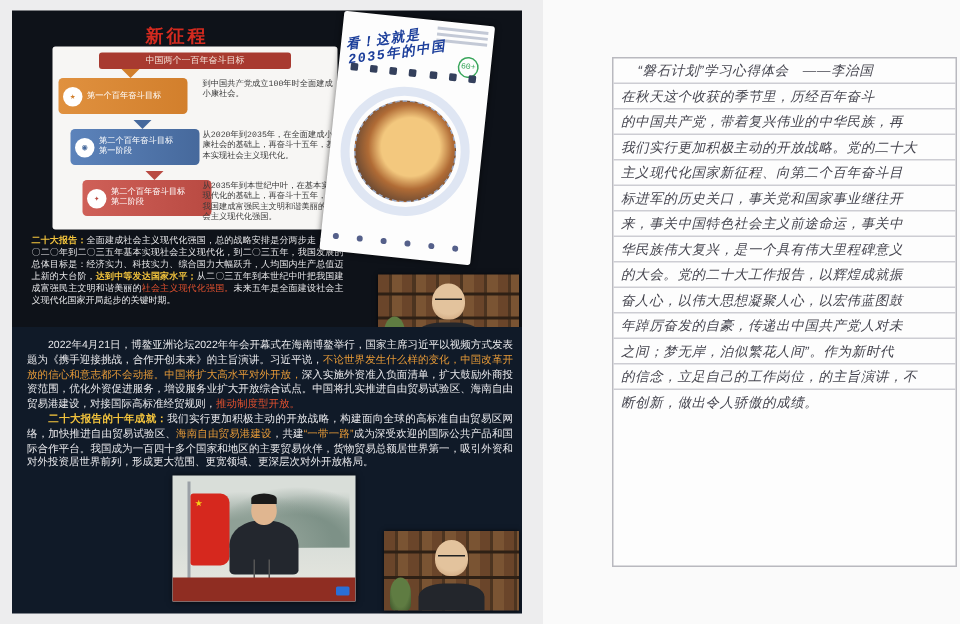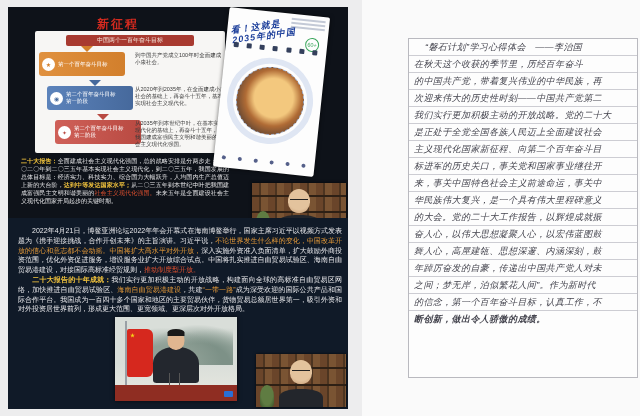--- a/index.html
+++ b/index.html
@@ -1,20 +1,20 @@
 <!DOCTYPE html>
 <html><head>
 <meta charset="utf-8">
 <style>
   * { margin:0; padding:0; box-sizing:border-box; }
   html,body { width:640px; height:416px; }
   body { font-family:"Liberation Sans", sans-serif; background:#ededee; position:relative; overflow:hidden; }
 
   .panel { position:absolute; left:8px; width:340px; overflow:hidden; }
-  #panel-top { top:7px; height:232px; background:#0e1219; }
+  #panel-top { top:7px; height:232px; background:#0e1219;font-family:Liberation Mono, monospace; }
   #panel-bottom { top:218px; height:191px; background:#101a28; }
 
   
   .slide-title { position:absolute; left:30px; top:9px; width:160px; text-align:center;
     color:#d32a1f; font-weight:bold; font-size:12px; letter-spacing:2px; }
   .content-box { position:absolute; left:27px; top:24px; width:190px; height:122px;
     background:#f7f6f4; border-radius:2px; padding:3px 4px; }
   .banner { margin:1px auto 3px auto; width:128px; height:11px; background:#a83a30;
     color:#f4e3d9; font-size:6px; line-height:11px; text-align:center; border-radius:2px; }
   .goal-row { position:relative; height:34px; }
@@ -98,21 +98,21 @@
   .desk { position:absolute; left:0; bottom:0; width:100%; height:16px; background:#8f2d22; }
   .mic { position:absolute; bottom:14px; width:1px; height:14px; background:#555; }
   .tv-logo { position:absolute; right:4px; bottom:4px; width:9px; height:6px; background:#2a6fd6; border-radius:1px; }
 
   
   #paper { position:absolute; left:362px; top:0; width:278px; height:416px; background:#fafafa; }
   .sheet { position:absolute; left:46px; top:38px; width:230px; height:340px;
     border:1px solid #b9b9bf; background:#fdfdfd; }
   .prow { height:17px; line-height:17px; border-bottom:1px solid #cdcdd3; overflow:hidden;
     font-size:9px; color:#45454f; font-style:italic; letter-spacing:0.4px; padding:0 5px; white-space:nowrap; }
-  .prow:last-child { border-bottom:none;font-weight:bold; }
+  .prow:last-child { border-bottom:none; }
   .prow.title { padding-left:16px; }
 </style>
 </head>
 <body>
 
 <div class="panel" id="panel-top">
   <div class="slide-title">新征程</div>
 
   <div class="content-box">
     <div class="banner">中国两个一百年奋斗目标</div>
@@ -238,28 +238,25 @@
     <span class="glasses"></span>
     <span class="body"></span>
   </div>
 </div>
 
 <div id="paper">
   <div class="sheet">
     <div class="prow title">“磐石计划”学习心得体会　——李治国</div>
     <div class="prow">在秋天这个收获的季节里，历经百年奋斗</div>
     <div class="prow">的中国共产党，带着复兴伟业的中华民族，再</div>
-    <div class="prow">次迎来伟大的历史性时刻——中国共产党第二</div>
     <div class="prow">我们实行更加积极主动的开放战略。党的二十大</div>
-    <div class="prow">是正处于全党全国各族人民迈上全面建设社会</div>
     <div class="prow">主义现代化国家新征程、向第二个百年奋斗目</div>
     <div class="prow">标进军的历史关口，事关党和国家事业继往开</div>
     <div class="prow">来，事关中国特色社会主义前途命运，事关中</div>
     <div class="prow">华民族伟大复兴，是一个具有伟大里程碑意义</div>
     <div class="prow">的大会。党的二十大工作报告，以辉煌成就振</div>
     <div class="prow">奋人心，以伟大思想凝聚人心，以宏伟蓝图鼓</div>
-    <div class="prow">舞人心，高屋建瓴、思想深邃、内涵深刻，鼓</div>
     <div class="prow">年踔厉奋发的自豪，传递出中国共产党人对未</div>
     <div class="prow">之间；梦无岸，泊似繁花人间”。作为新时代</div>
-    <div class="prow">的信念，第一个百年奋斗目标，认真工作，不</div>
+    <div class="prow">的信念，立足自己的工作岗位，的主旨演讲，不</div>
     <div class="prow">断创新，做出令人骄傲的成绩。</div>
   </div>
 </div>
 
 </body></html>

